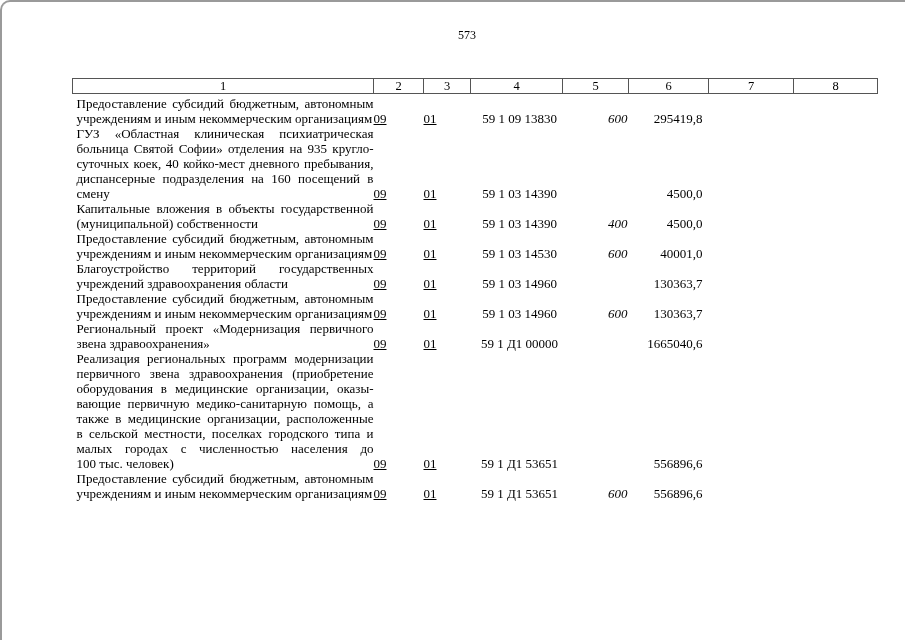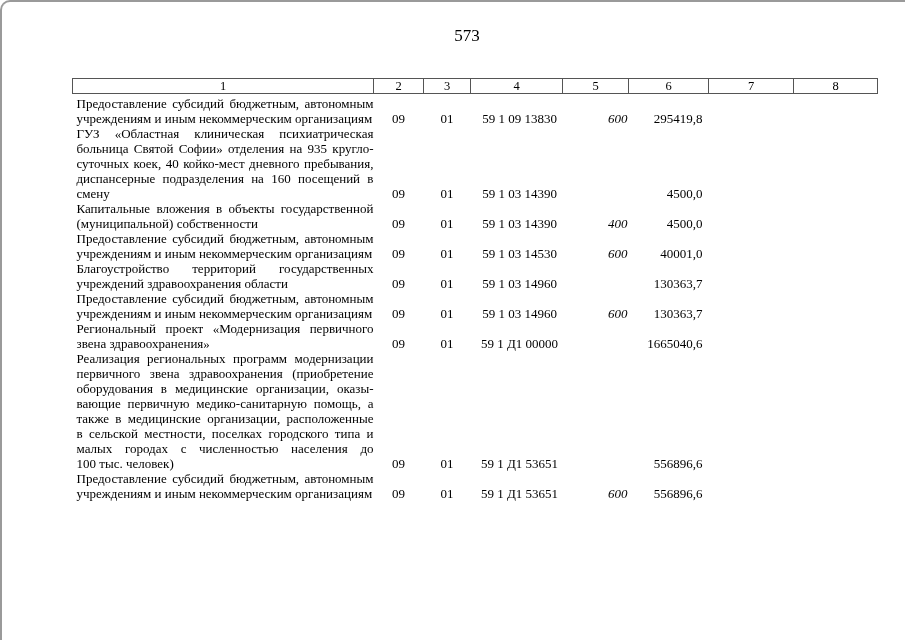--- a/index.html
+++ b/index.html
@@ -24,21 +24,21 @@
     border-left: 2px solid #9a9a9a;
     border-radius: 10px 0 0 0;
     pointer-events: none;
   }
   #page-number {
     position: absolute;
     top: 28px;
     left: 72px;
     width: 790px;
     text-align: center;
-    font-size: 17px;
+    font-size: 12px;
     line-height: 15px;
   }
   table#budget-table {
     position: absolute;
     left: 72px;
     top: 78px;
     width: 805px;
     border-collapse: collapse;
     table-layout: fixed;
     font-size: 13px;
@@ -73,21 +73,21 @@
     text-align: justify;
     text-align-last: justify;
     white-space: nowrap;
     line-height: 15px;
   }
   td.c1 .ll {
     text-align: left;
     white-space: nowrap;
     line-height: 15px;
   }
-  td.c2, td.c3 { text-align: center; }
+  td.c2, td.c3 { text-align: left; text-decoration: underline; }
   td.c4 { text-align: center; padding-left: 6px; white-space: nowrap; }
   td.c5 { text-align: right; padding-right: 1px; font-style: italic; }
   td.c6 { text-align: right; padding-right: 6px; white-space: nowrap; }
   td.c7, td.c8 { text-align: right; }
 </style>
 </head>
 <body>
 
 <div id="page">
   <div id="frame"></div>

